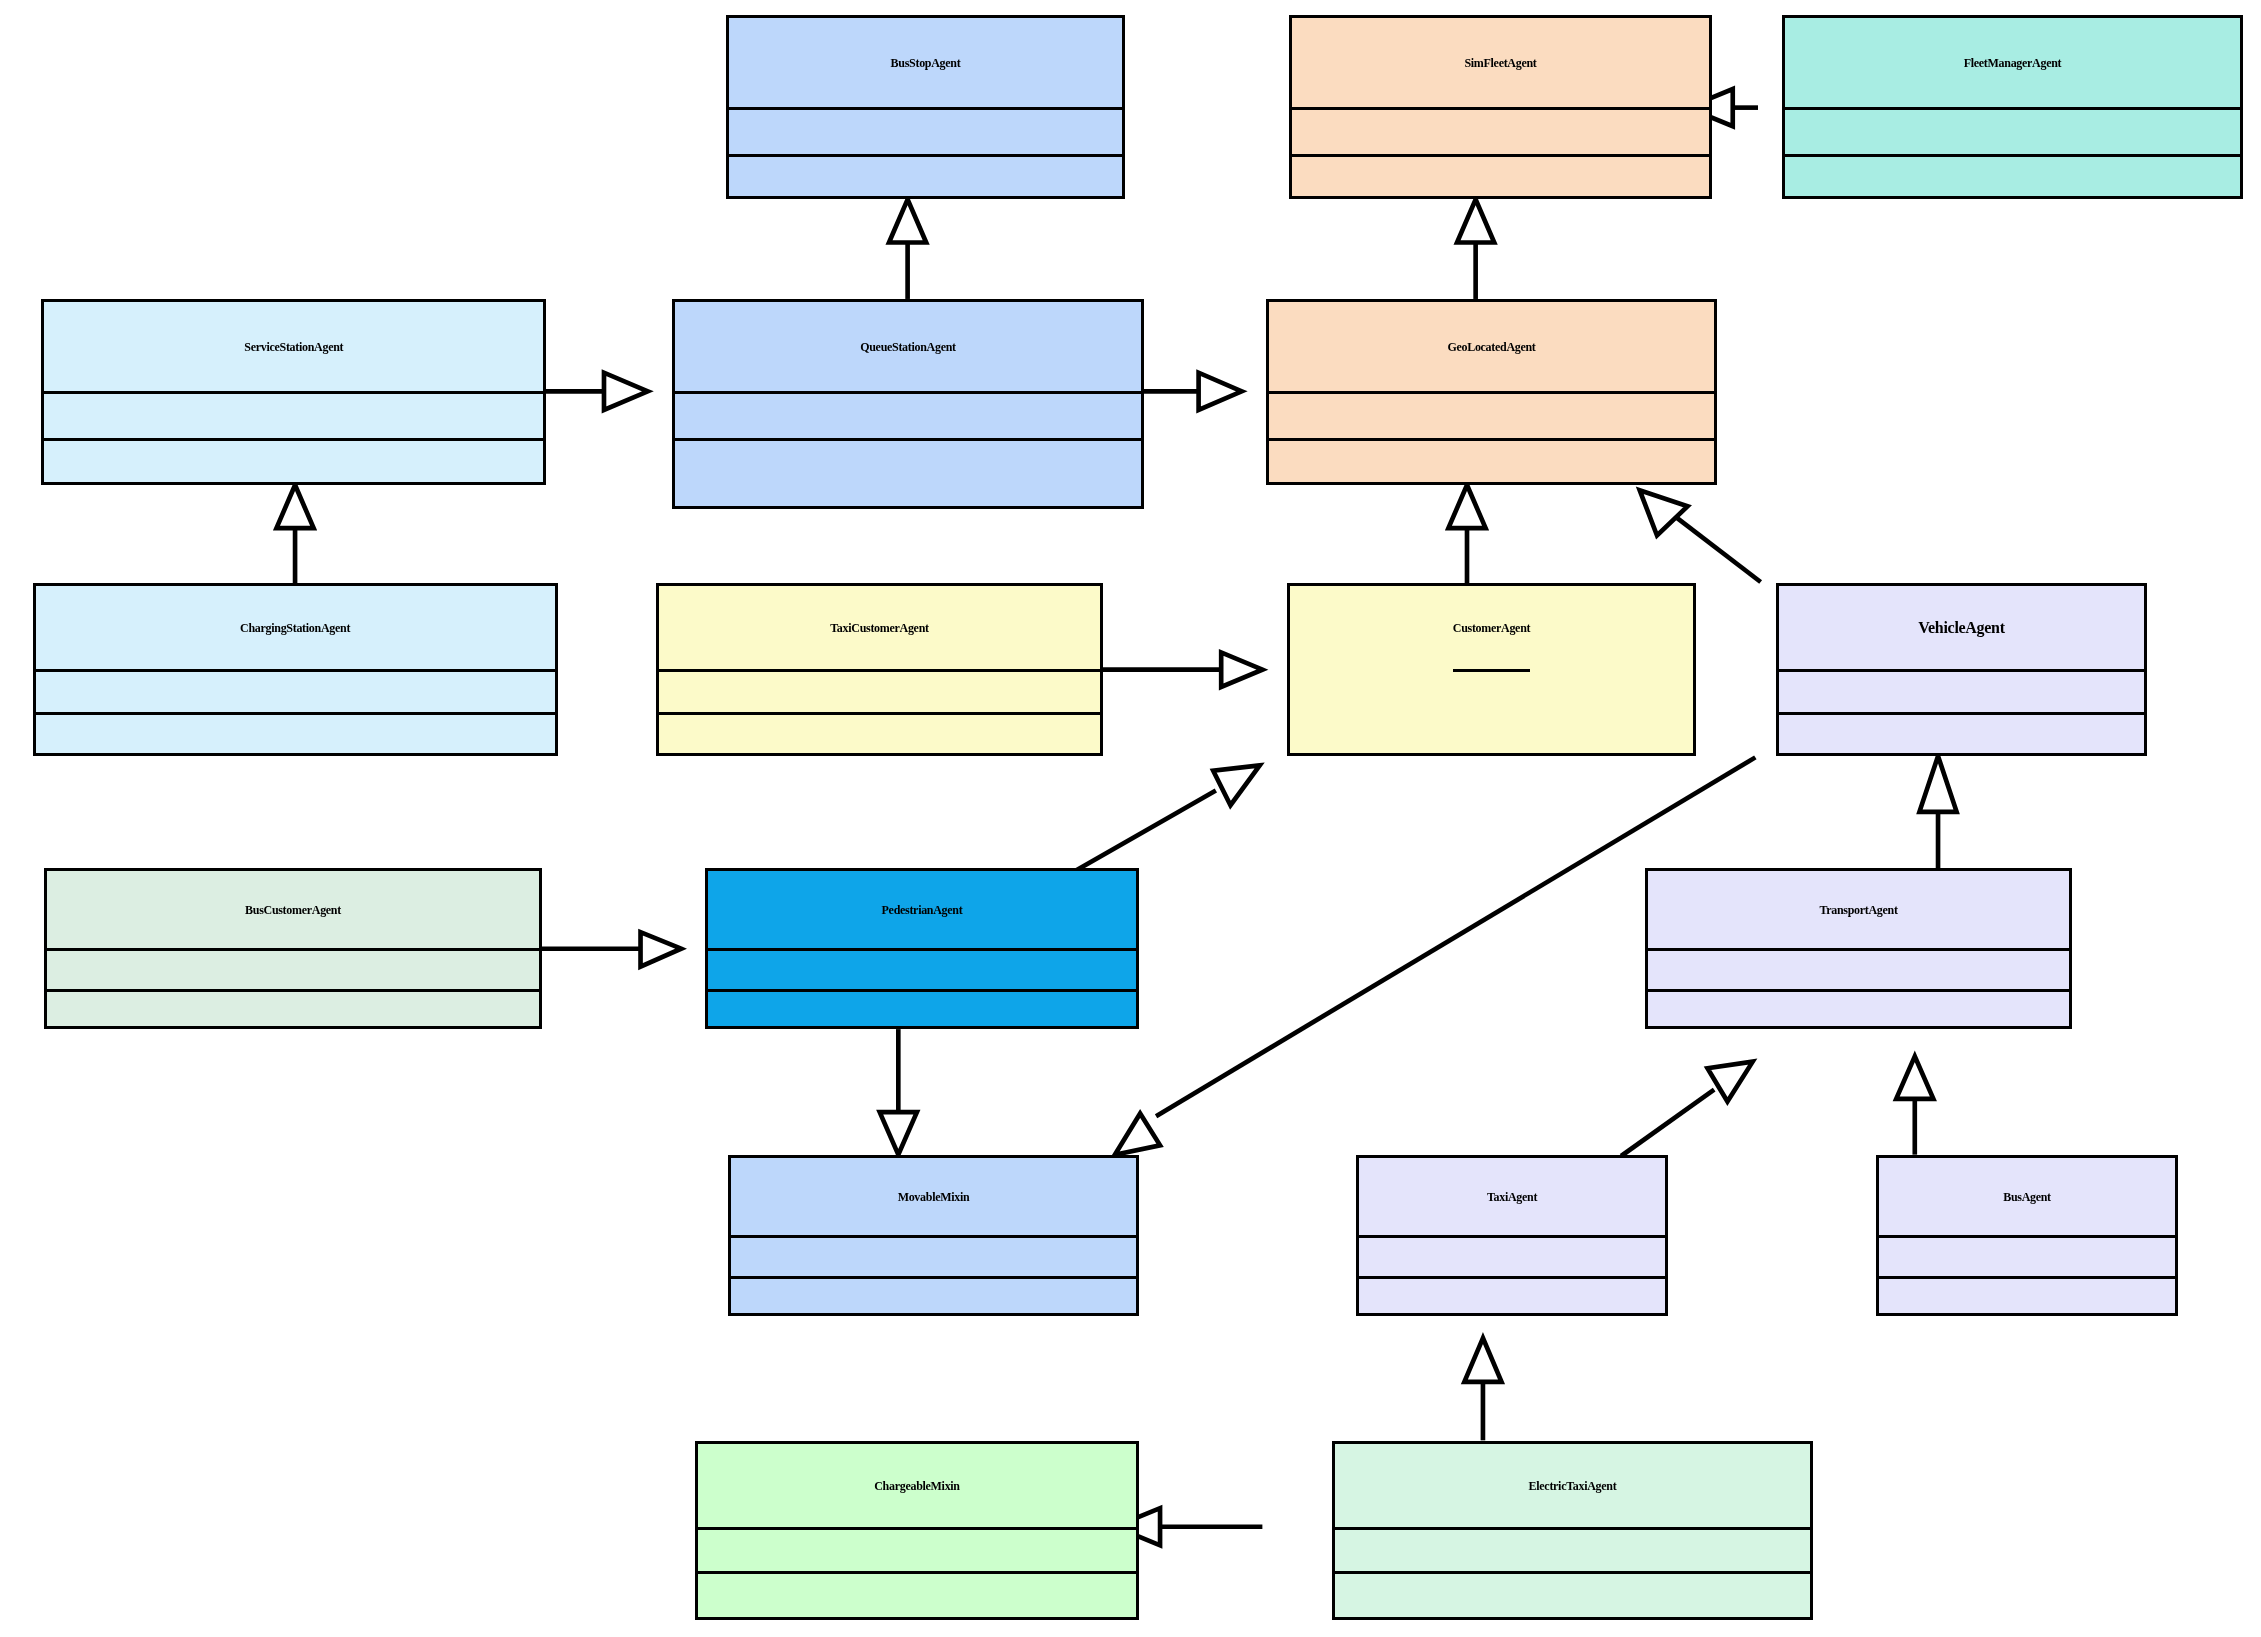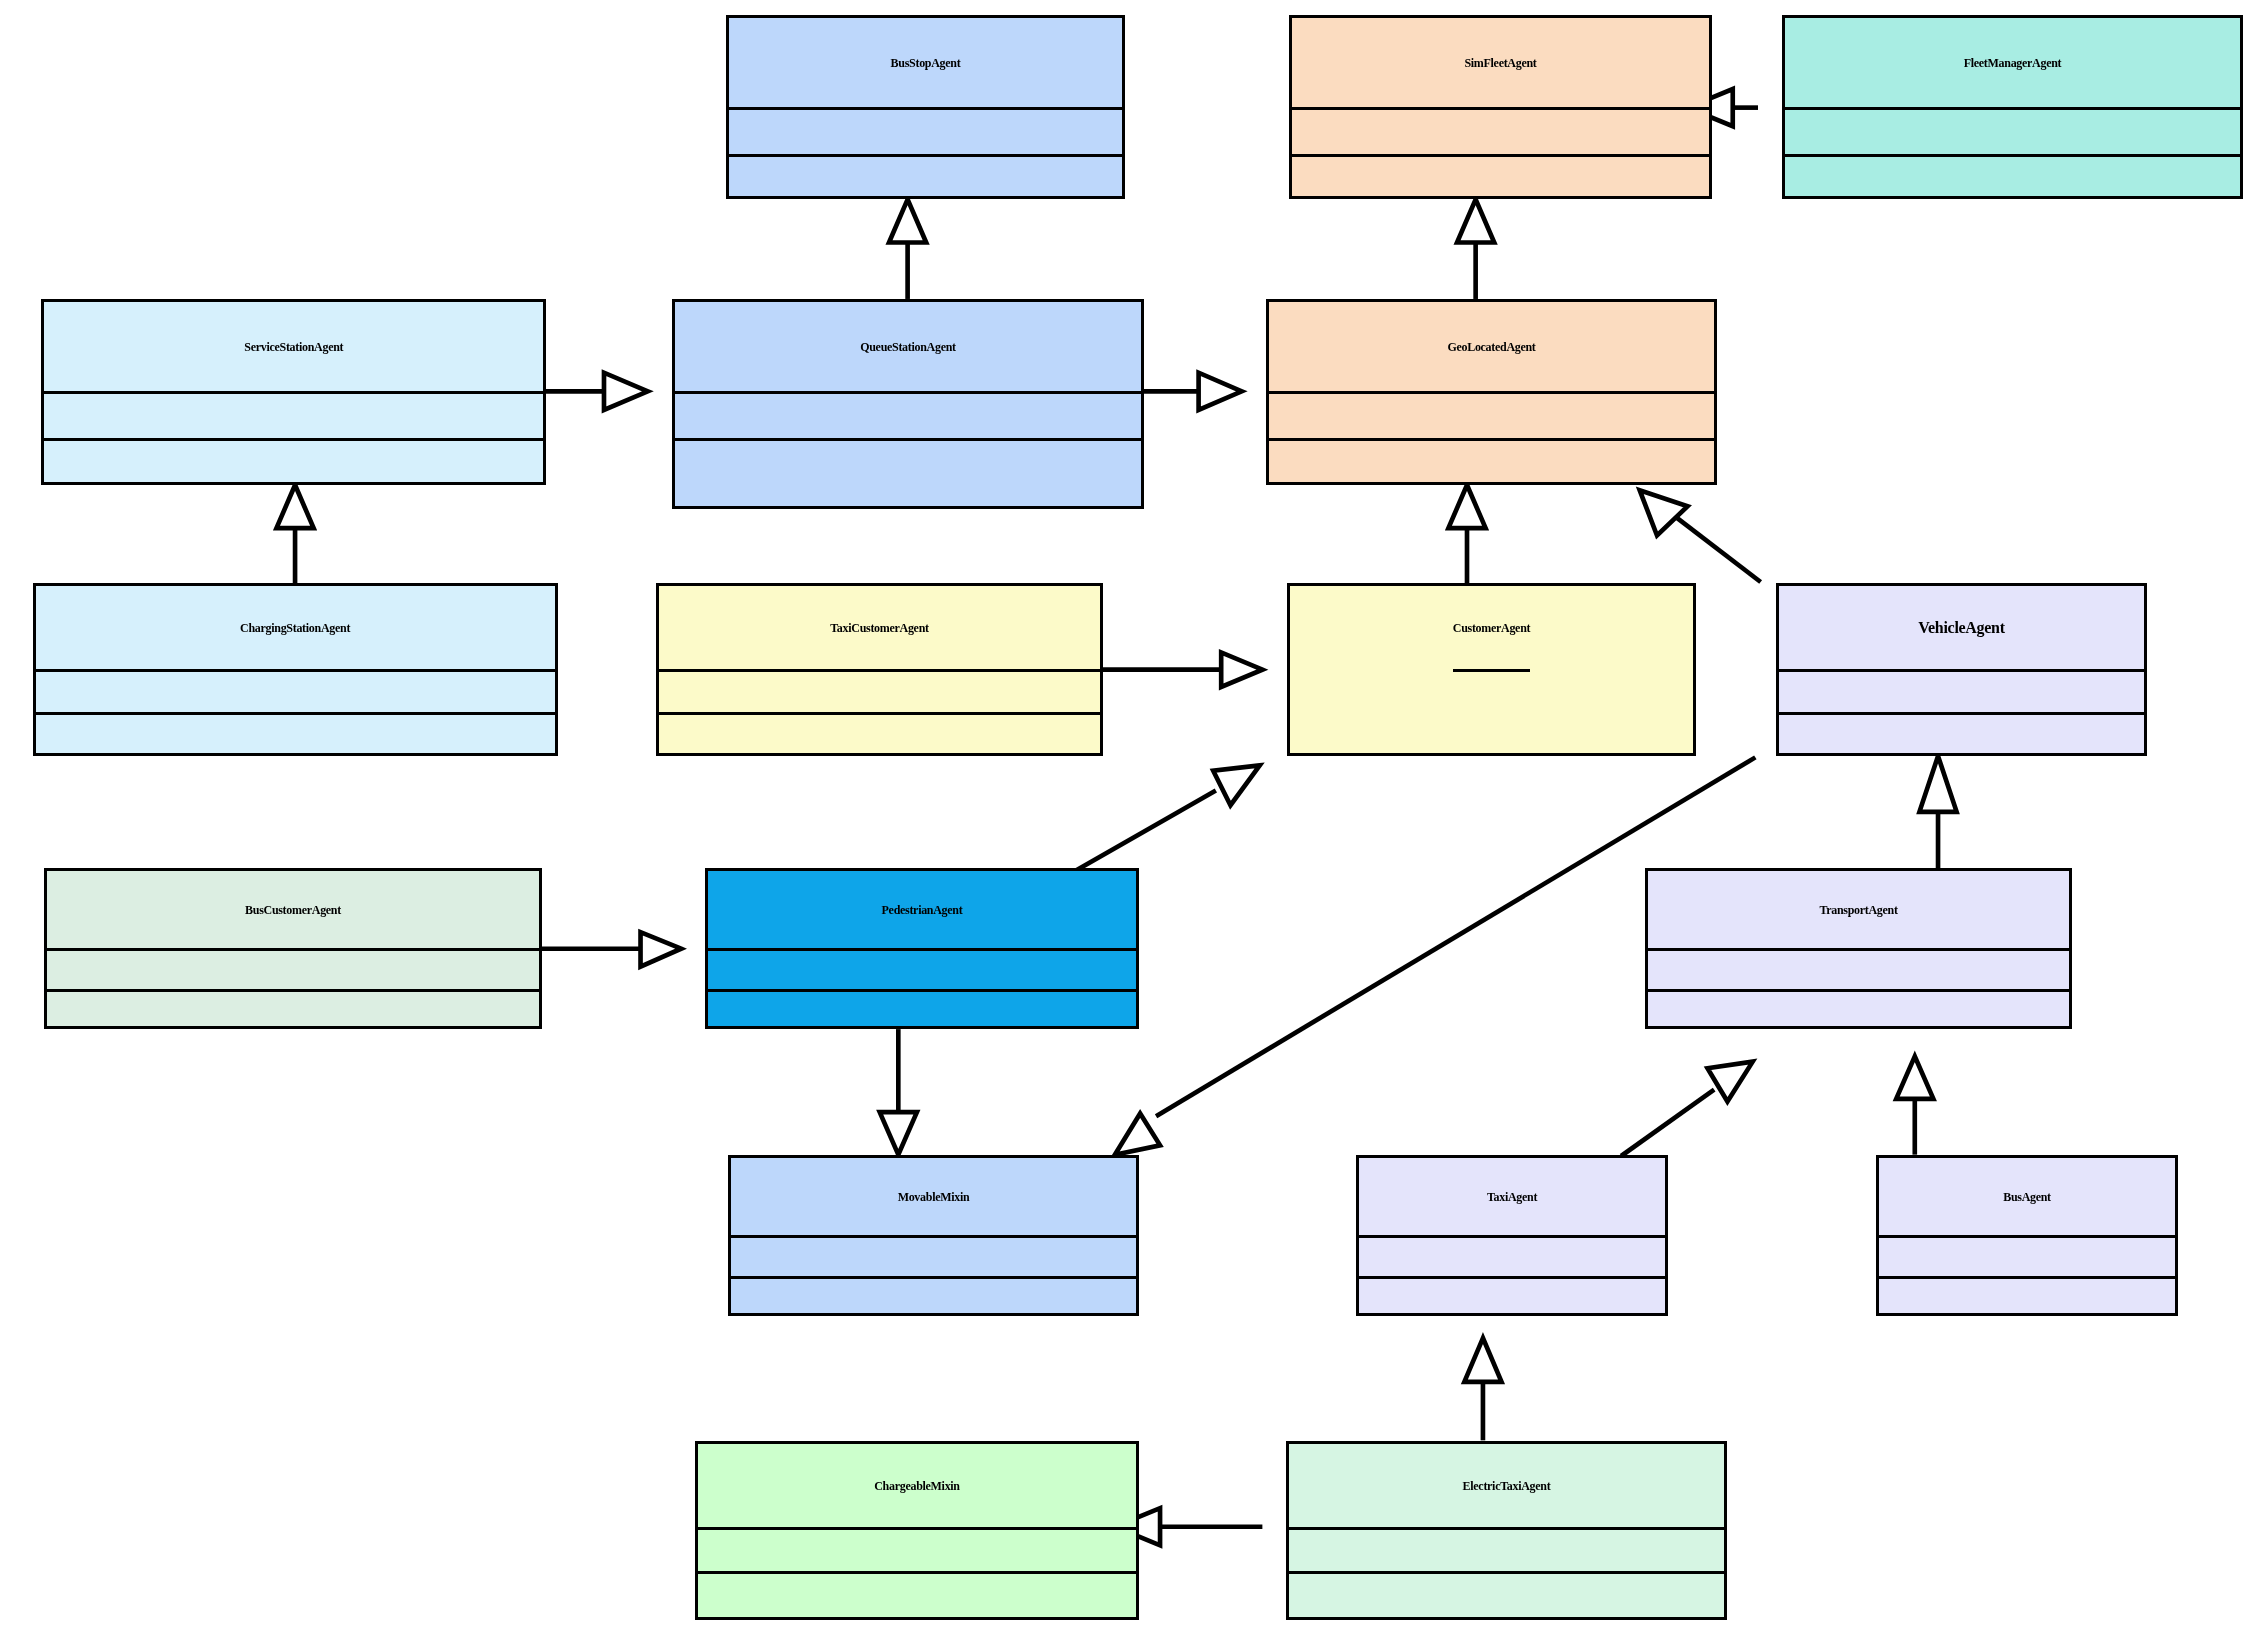--- a/index.html
+++ b/index.html
@@ -235,21 +235,21 @@
       <div class="uml-class" style="left: 1852px; top: 1155px; width: 302px; height: 161px; background: rgb(228, 228, 251);">
         <div class="uml-name-cell" style="height: 80px; font-size: 12px;">BusAgent</div>
         <div class="uml-attr-cell" style="height: 41px;"></div>
         <div class="uml-op-cell"></div>
       </div>
       <div class="uml-class" style="left: 671px; top: 1441px; width: 444px; height: 179px; background: rgb(204, 255, 204);">
         <div class="uml-name-cell" style="height: 86px; font-size: 12px;">ChargeableMixin</div>
         <div class="uml-attr-cell" style="height: 44px;"></div>
         <div class="uml-op-cell"></div>
       </div>
-      <div class="uml-class" style="left: 1262px; top: 1441px; width: 441px; height: 179px; background: rgb(214, 245, 227);">
+      <div class="uml-class" style="left: 1308px; top: 1441px; width: 481px; height: 179px; background: rgb(214, 245, 227);">
         <div class="uml-name-cell" style="height: 86px; font-size: 12px;">ElectricTaxiAgent</div>
         <div class="uml-attr-cell" style="height: 44px;"></div>
         <div class="uml-op-cell"></div>
       </div>
     </div>
 
 </div>
 
 
 </body></html>

